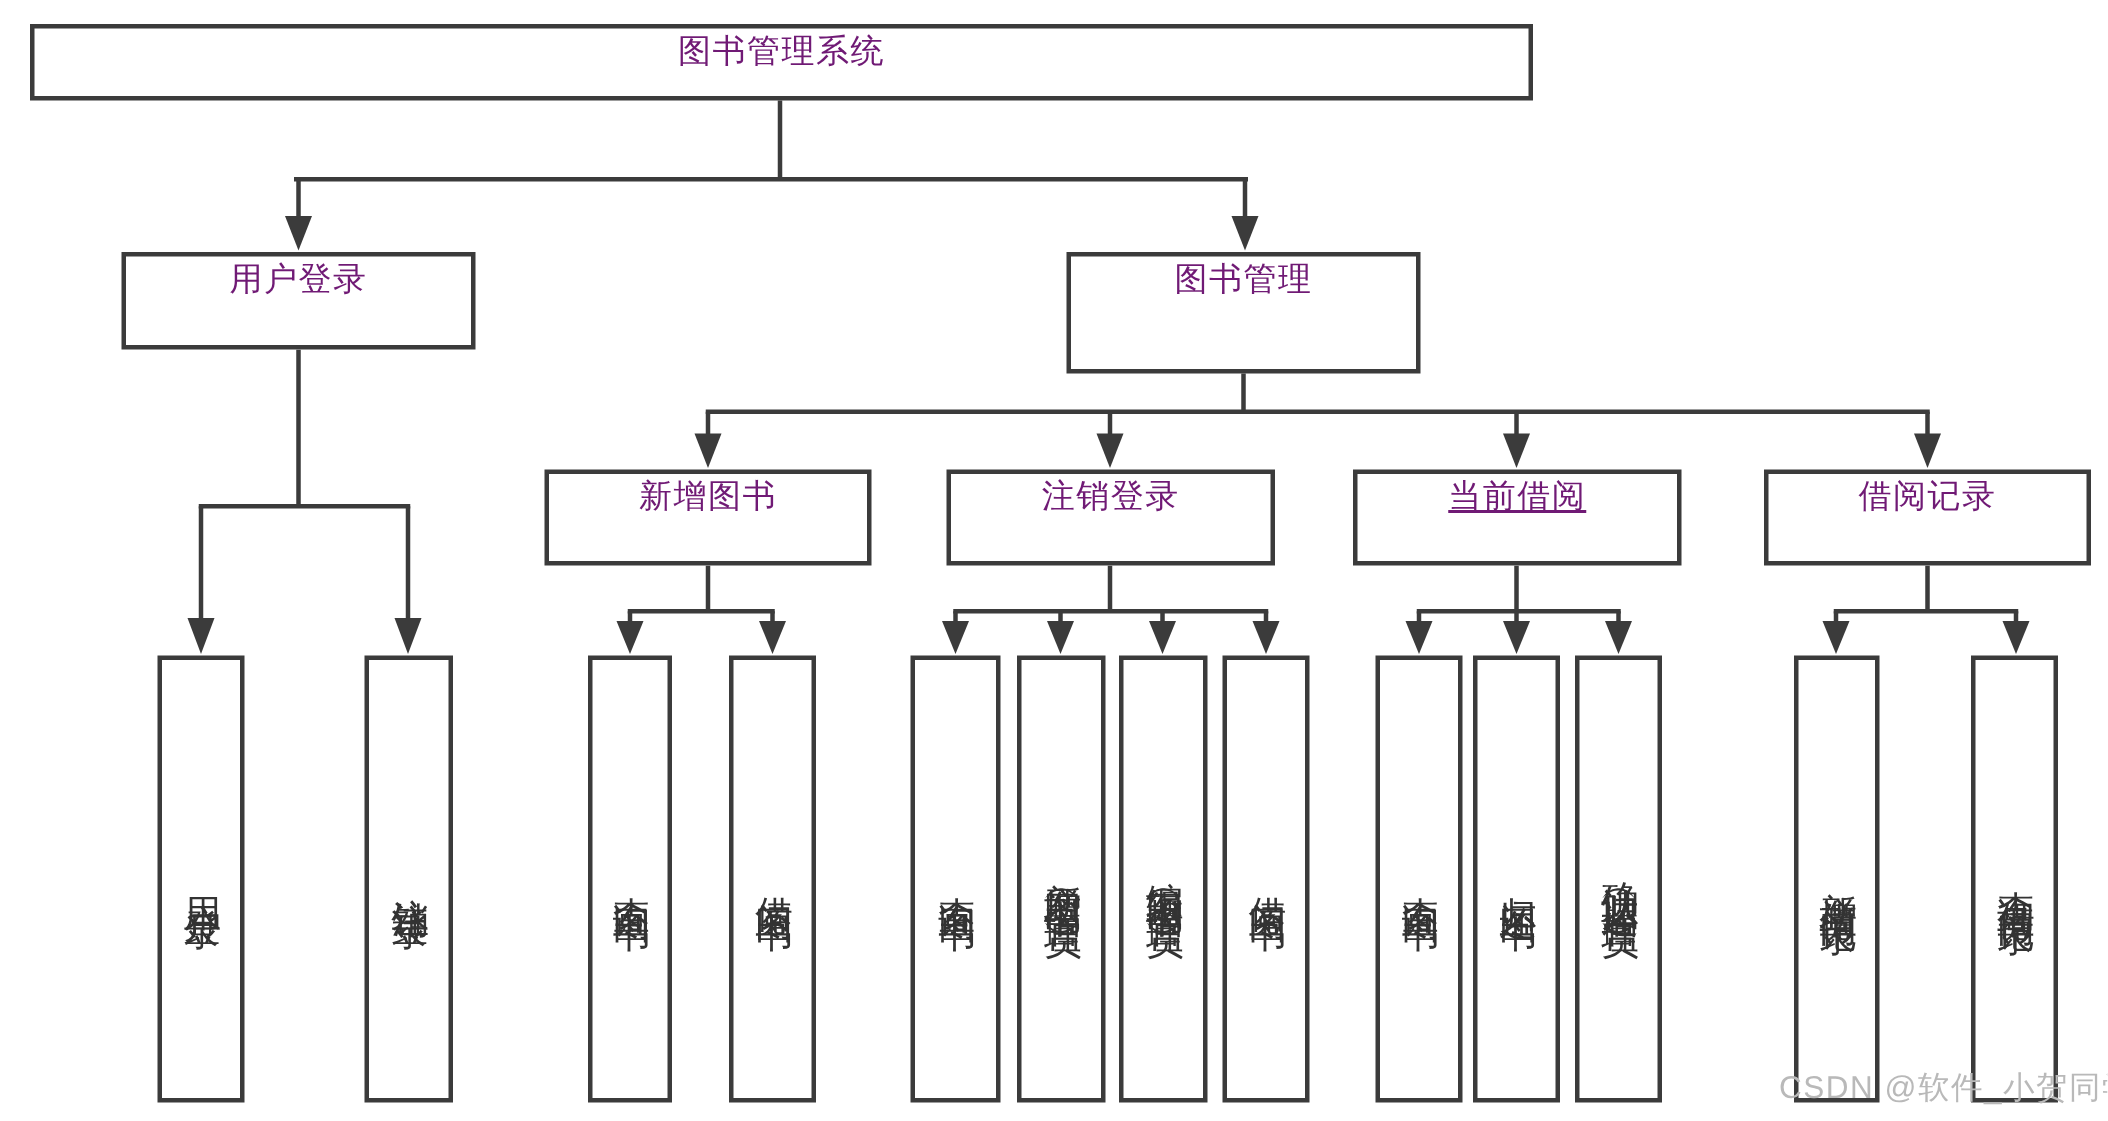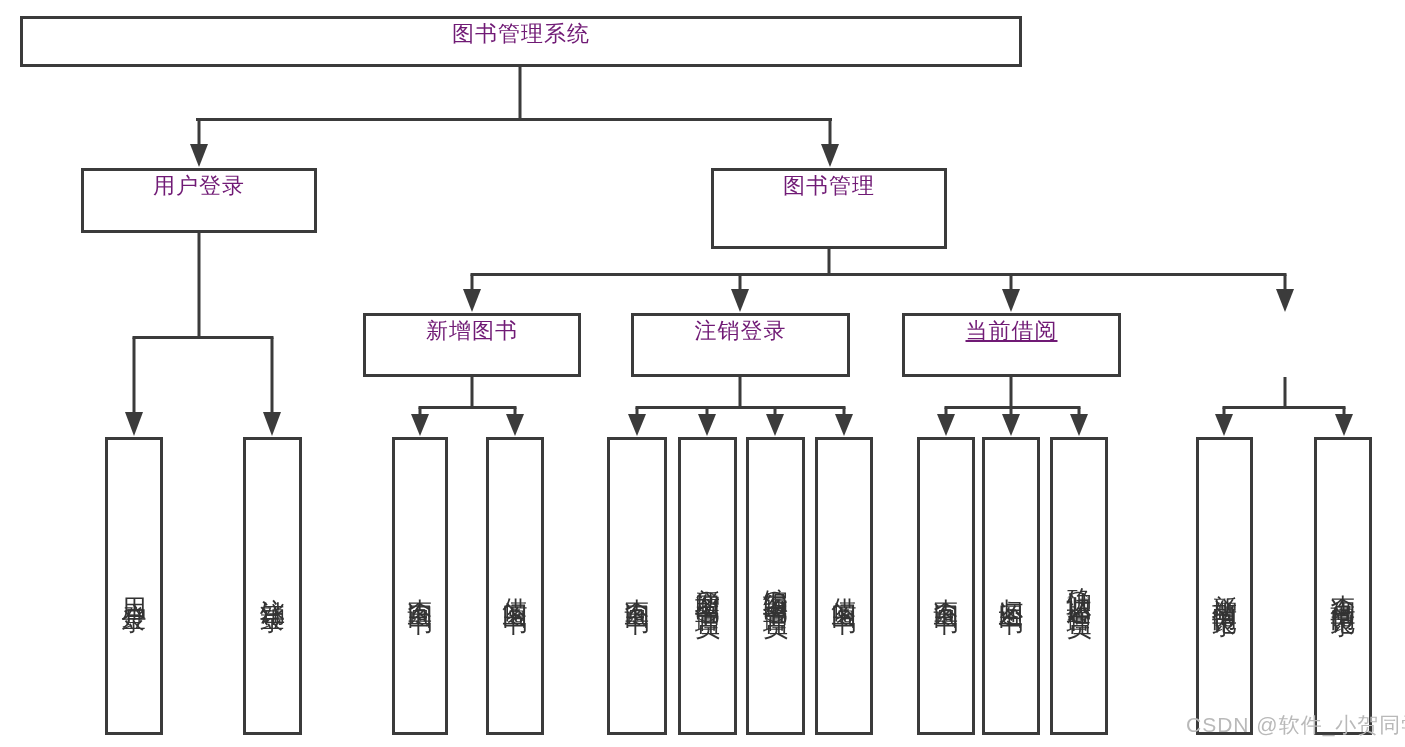--- a/index.html
+++ b/index.html
@@ -105,20 +105,23 @@
 
   <div class="hbox" style="left:363px;top:313px;width:218px;height:64px;">
     <span>新增图书</span>
   </div>
   <div class="hbox" style="left:631px;top:313px;width:219px;height:64px;">
     <span>注销登录</span>
   </div>
   <div class="hbox" style="left:902px;top:313px;width:219px;height:64px;text-decoration:underline;">
     <span>当前借阅</span>
   </div>
+  <div class="hbox" style="left:1176px;top:313px;width:218px;height:64px;">
+    <span>借阅记录</span>
+  </div>
 
   <div class="vbox" style="left:105px;width:58px;">
     <span class="vtext">用户登录</span>
   </div>
   <div class="vbox" style="left:243px;width:59px;">
     <span class="vtext">注销登录</span>
   </div>
 
   <div class="vbox" style="left:392px;width:56px;">
     <span class="vtext">查询图书</span>

